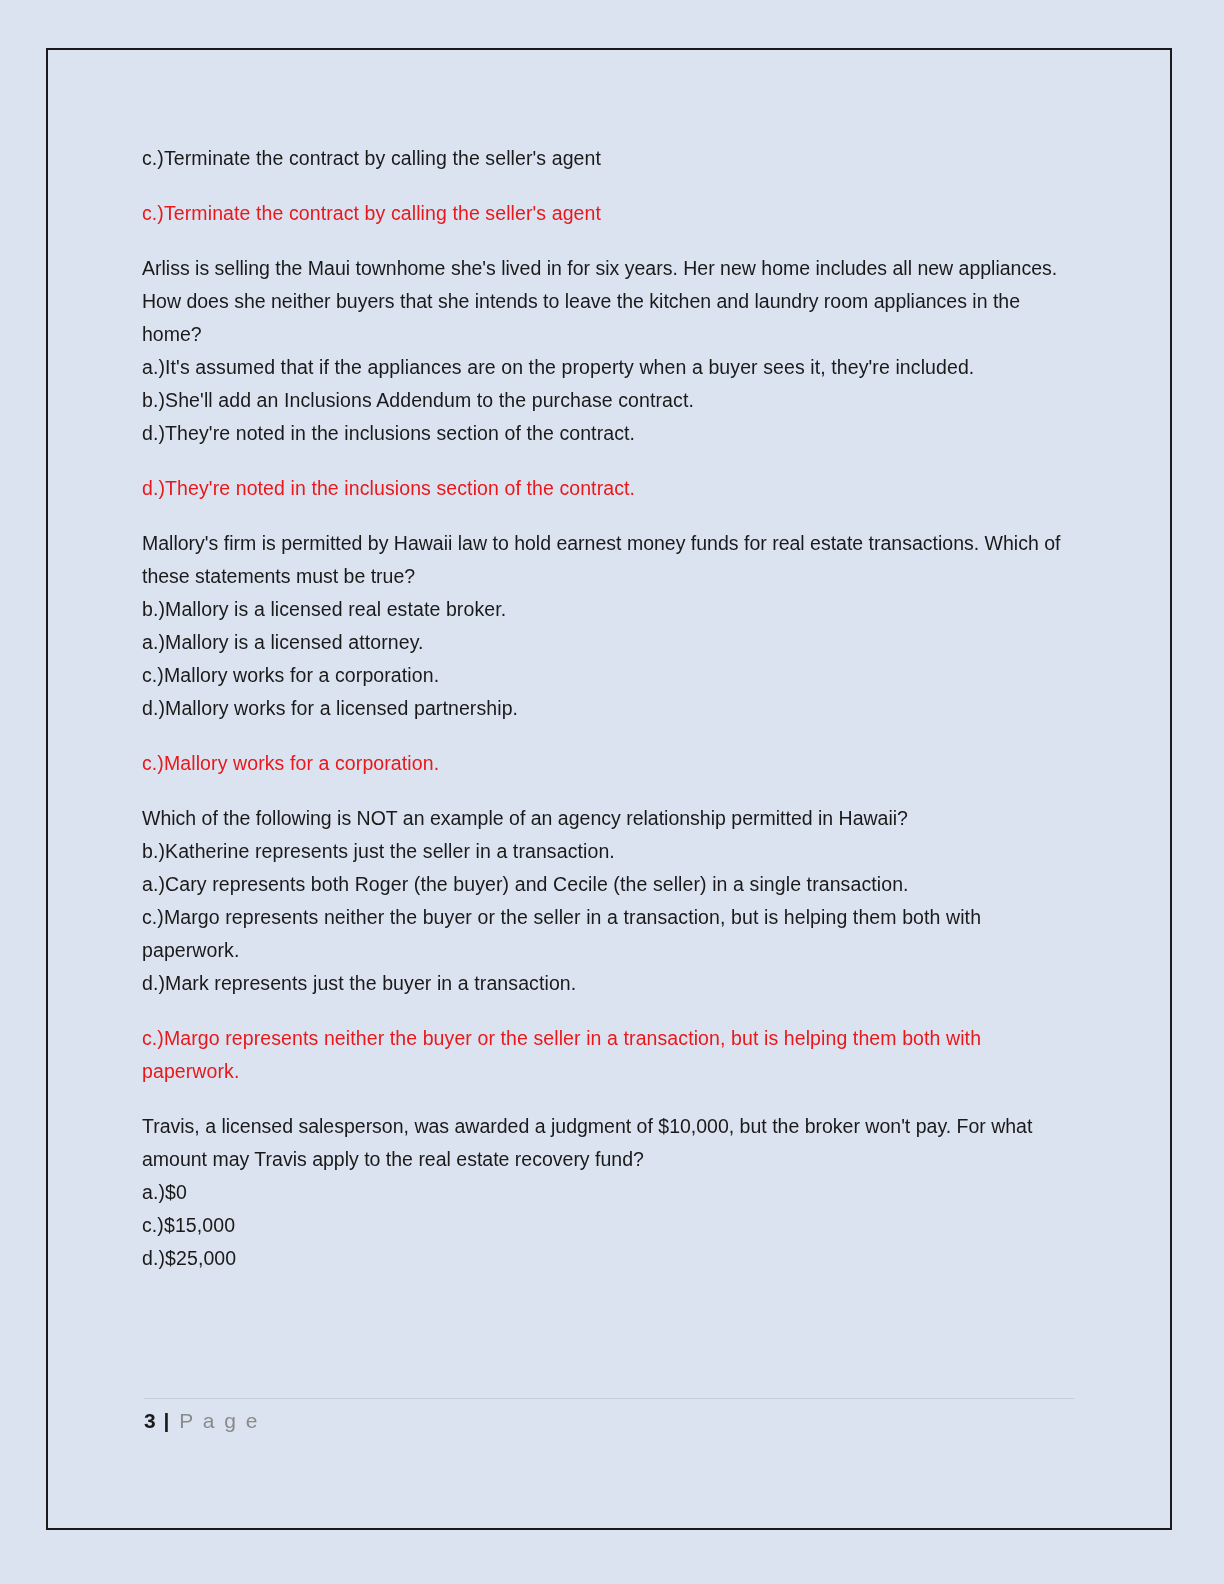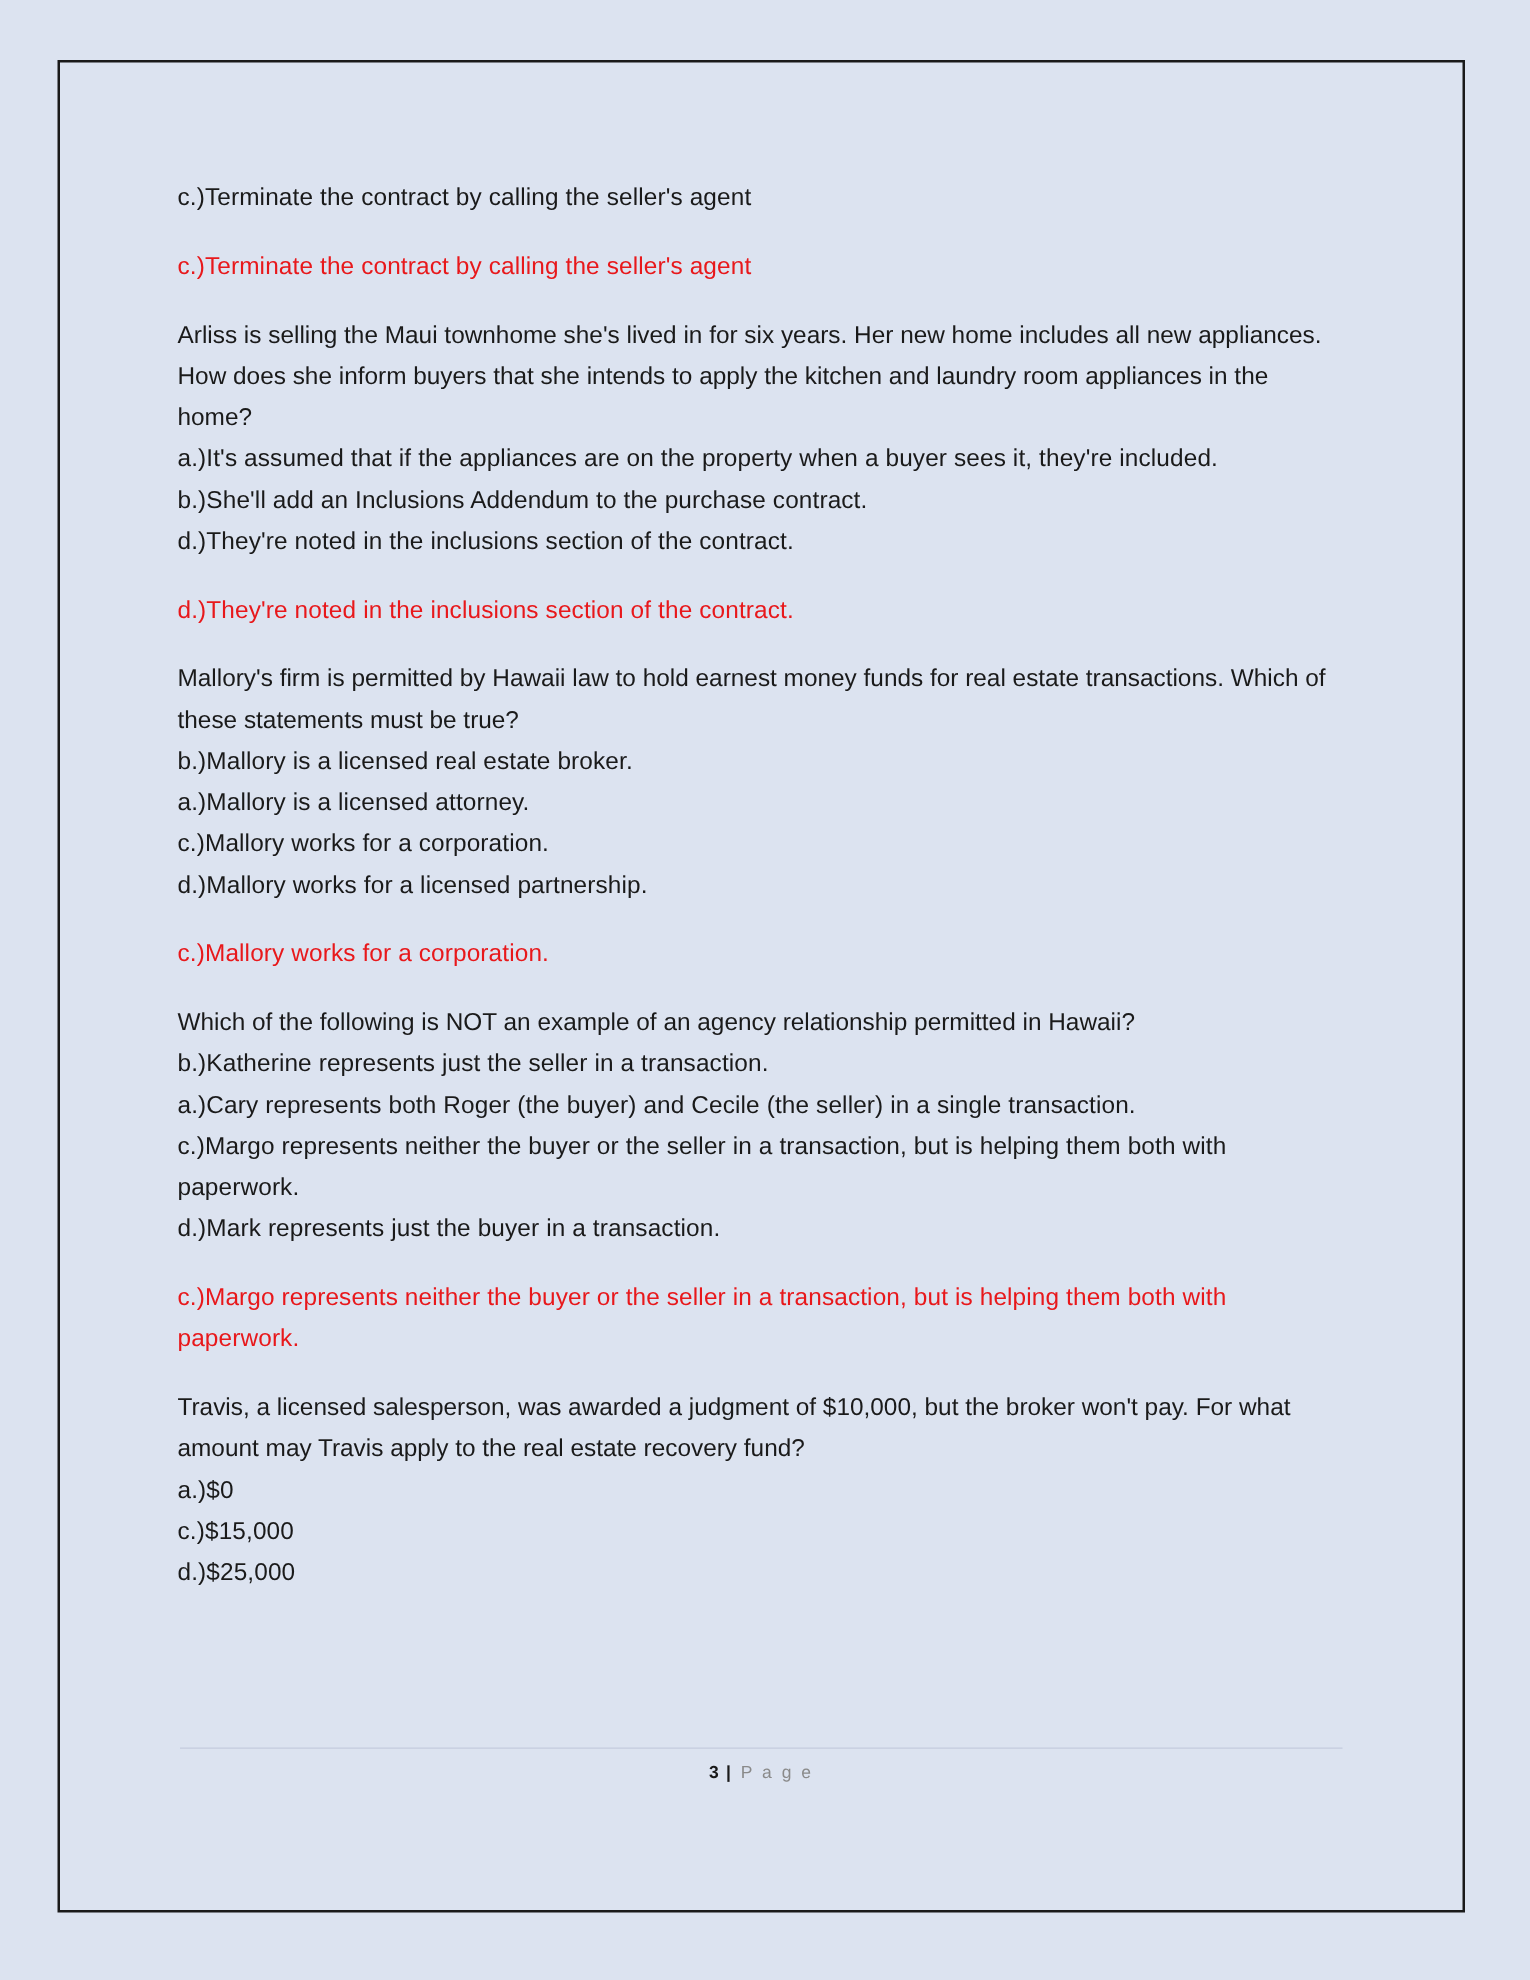--- a/index.html
+++ b/index.html
@@ -55,24 +55,23 @@
     left: 96px;
     top: 1348px;
     width: 930px;
   }
   .footer-rule {
     border-top: 1px solid #c3ccdd;
     width: 930px;
     margin-bottom: 10px;
   }
   .footer-text {
-    font-size: 14px;
+    font-size: 21px;
     color: #8a8a8a;
     letter-spacing: 2px;
-    text-align: center;
   }
   .footer-num {
     color: #1a1a1a;
     font-weight: bold;
     letter-spacing: 0;
   }
   .footer-sep {
     color: #1a1a1a;
     font-weight: bold;
   }
@@ -86,21 +85,21 @@
 
     <div class="block">
       <div class="line">c.)Terminate the contract by calling the seller's agent</div>
     </div>
 
     <div class="block answer">
       <div class="line">c.)Terminate the contract by calling the seller's agent</div>
     </div>
 
     <div class="block tight">
-      <div class="para">Arliss is selling the Maui townhome she's lived in for six years. Her new home includes all new appliances. How does she inform buyers that she intends to apply the kitchen and laundry room appliances in the home?</div>
+      <div class="para">Arliss is selling the Maui townhome she's lived in for six years. Her new home includes all new appliances. How does she neither buyers that she intends to leave the kitchen and laundry room appliances in the home?</div>
     </div>
 
     <div class="block">
       <div class="line">a.)It's assumed that if the appliances are on the property when a buyer sees it, they're included.</div>
       <div class="line">b.)She'll add an Inclusions Addendum to the purchase contract.</div>
       <div class="line">d.)They're noted in the inclusions section of the contract.</div>
     </div>
 
     <div class="block answer">
       <div class="line">d.)They're noted in the inclusions section of the contract.</div>

